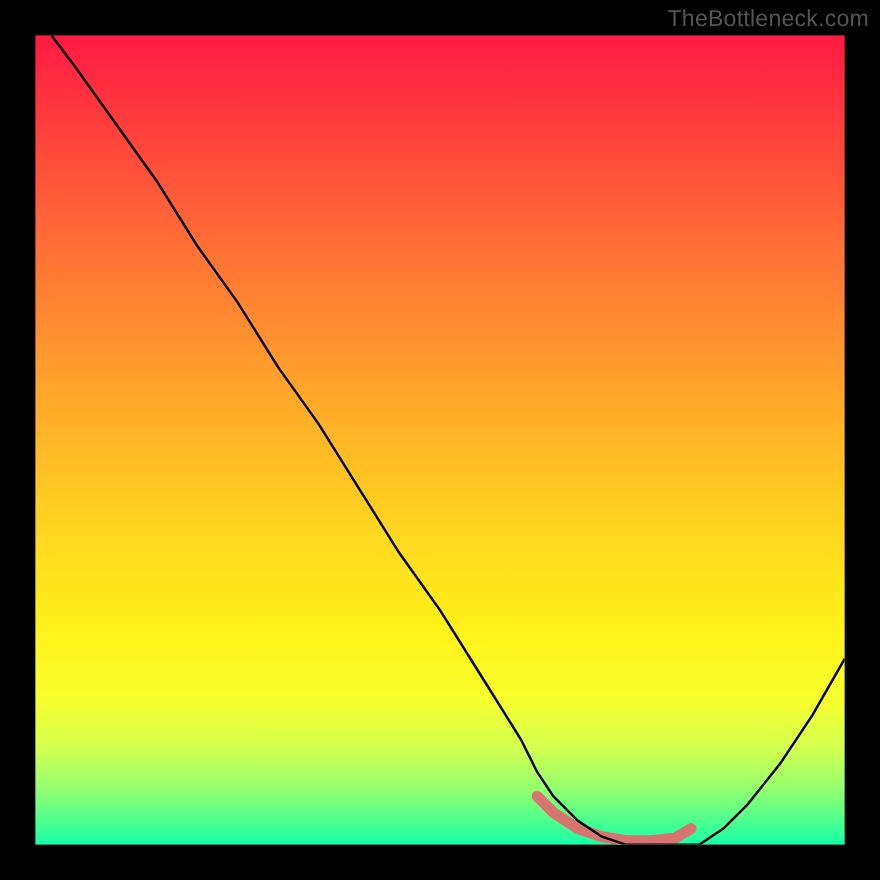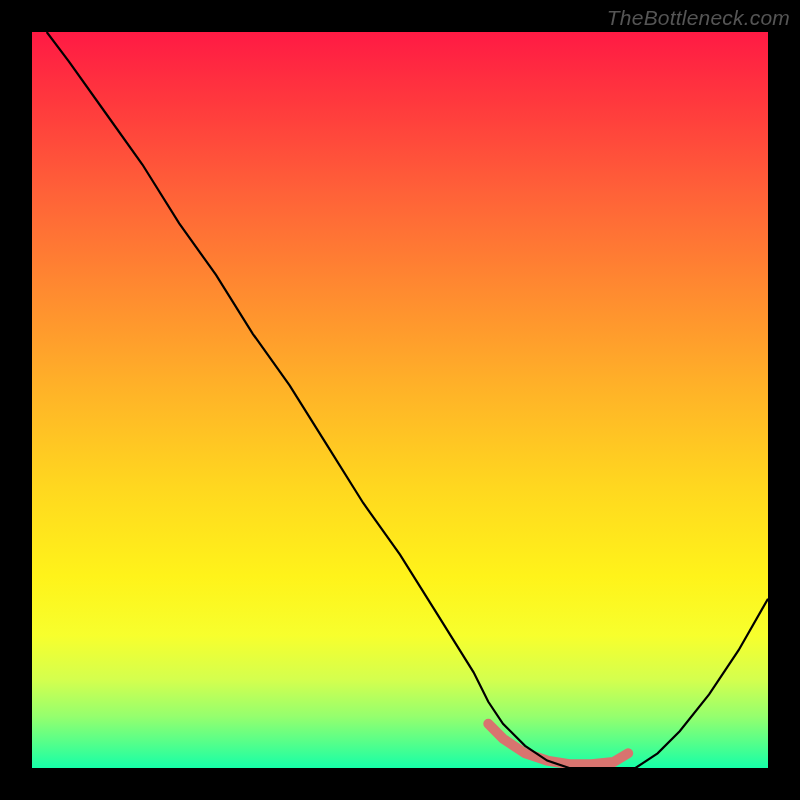--- a/index.html
+++ b/index.html
@@ -12,21 +12,20 @@
   }
   .watermark {
     position: absolute;
     top: 6px;
     right: 10px;
     color: #555;
     font-size: 21px;
     font-weight: 500;
     letter-spacing: 0.2px;
     z-index: 10;
-    font-style: italic;
   }
   .plot {
     position: absolute;
     left: 32px;
     top: 32px;
     width: 736px;
     height: 736px;
     overflow: hidden;
   }
   .gradient {

